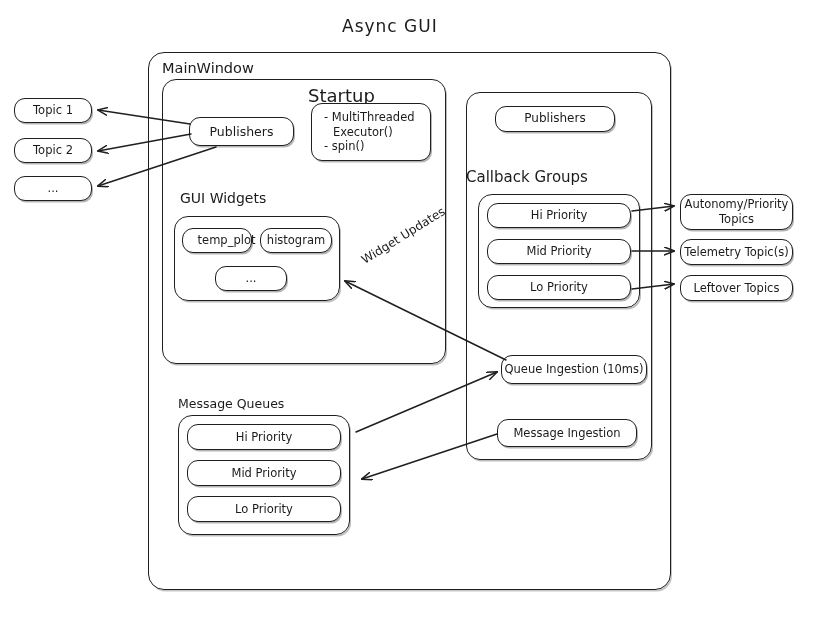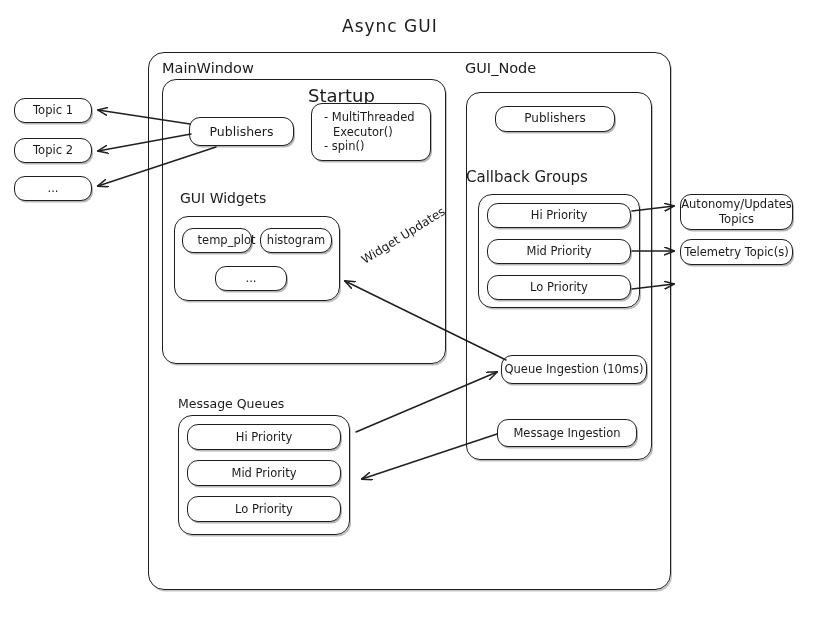--- a/index.html
+++ b/index.html
@@ -114,21 +114,20 @@
   <div class="node" style="left:182px; top:228px; width:70px; height:25px; font-size:11.5px;padding-left:19px;">
     <span>temp_plot</span>
   </div>
   <div class="node" style="left:260px; top:228px; width:72px; height:25px; font-size:11.5px;">
     <span>histogram</span>
   </div>
   <div class="node" style="left:215px; top:266px; width:72px; height:25px; font-size:11.5px;">
     <span>...</span>
   </div>
 
-  <div class="grp-label" style="left:465px; top:60px; width:185px; font-size:14.5px;">GUI_Node</div>
   <div class="group" style="left:466px; top:92px; width:186px; height:368px;"></div>
 
   <div class="node" style="left:495px; top:106px; width:120px; height:26px; font-size:12px;">
     <span>Publishers</span>
   </div>
 
   <div class="grp-label" style="left:466px; top:168px; width:186px; font-size:15px;">Callback Groups</div>
   <div class="group" style="left:478px; top:194px; width:162px; height:114px;"></div>
   <div class="node" style="left:487px; top:203px; width:144px; height:25px; font-size:11.5px;">
     <span>Hi Priority</span>
@@ -164,25 +163,28 @@
     <span>Topic 1</span>
   </div>
   <div class="node" style="left:14px; top:138px; width:78px; height:25px; font-size:11.5px;">
     <span>Topic 2</span>
   </div>
   <div class="node" style="left:14px; top:176px; width:78px; height:25px; font-size:11.5px;">
     <span>...</span>
   </div>
 
   <div class="node" style="left:680px; top:194px; width:113px; height:36px; font-size:11.5px; flex-direction:column;">
-    <span>Autonomy/Updates</span>
+    <span>Autonomy/Priority</span>
     <span>Topics</span>
   </div>
   <div class="node" style="left:680px; top:239px; width:113px; height:26px; font-size:11.5px;">
     <span>Telemetry Topic(s)</span>
+  </div>
+  <div class="node" style="left:680px; top:275px; width:113px; height:26px; font-size:11.5px;">
+    <span>Leftover Topics</span>
   </div>
 
   <div class="edge-label" style="left:359px; top:255px; font-size:12px; transform: rotate(-32deg); transform-origin: left top;">Widget Updates</div>
 
   <svg class="svg-layer" viewBox="0 0 821 634" xmlns="http://www.w3.org/2000/svg">
     <defs>
       <marker id="arrowhead" markerWidth="11" markerHeight="9" refX="10" refY="4.5" orient="auto" markerUnits="userSpaceOnUse">
         <path d="M0,0.4 L10.5,4.5 L0,8.6" fill="none" stroke="#1f1f1f" stroke-width="1.5" stroke-linecap="round" stroke-linejoin="round"></path>
       </marker>
     </defs>

